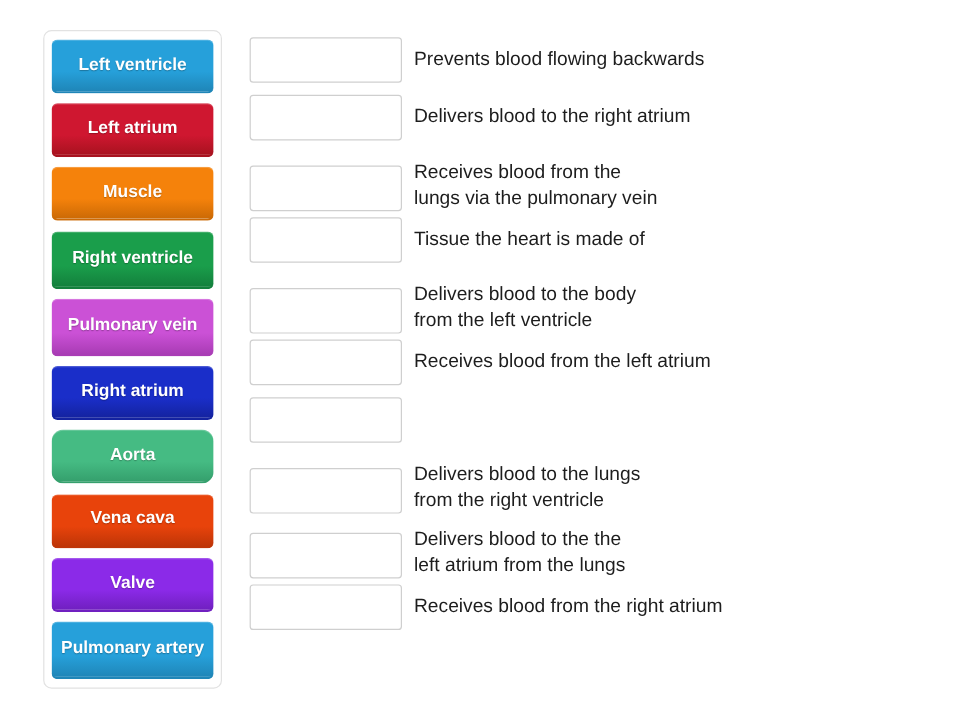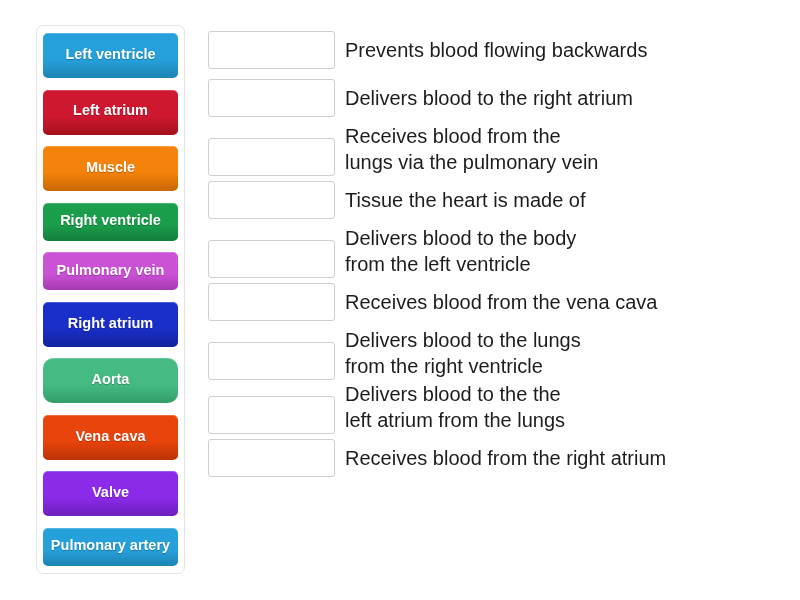--- a/index.html
+++ b/index.html
@@ -49,21 +49,21 @@
     align-items: center;
     justify-content: center;
     cursor: move;
     text-shadow: 0 1px 1px rgba(0,0,0,0.28);
     border-bottom: 2px solid rgba(0,0,0,0.22);
     box-shadow: inset 0 1px 0 rgba(255,255,255,0.22);
     padding: 2px 4px;
     user-select: none;
   }
   .tile.one-line { height: 45px; }
-  .tile.two-line { height: 38px; }
+  .tile.two-line { height: 48px; }
 
   
   .rows {
     position: absolute;
     left: 208px;
     top: 26px;
     width: 580px;
   }
 
   .row {
@@ -78,21 +78,21 @@
     width: 127px;
     height: 38px;
     border: 1px solid #cfcfcf;
     border-radius: 3px;
     background: #ffffff;
     cursor: pointer;
   }
 
   .desc {
     margin-left: 10px;
-    font-size: 20px;
+    font-size: 16px;
     line-height: 1.33;
     color: #1d1d1d;
     white-space: pre-line;
   }
 </style>
 </head>
 <body>
 
 <div id="app">
 
@@ -147,21 +147,24 @@
         <div class="dropzone"></div>
         <div class="desc">Tissue the heart is made of</div>
       </div>
       <div class="row tall">
         <div class="dropzone"></div>
         <div class="desc">Delivers blood to the body
 from the left ventricle</div>
       </div>
       <div class="row">
         <div class="dropzone"></div>
-        <div class="desc">Receives blood from the vena cava</div>
+        <div class="desc">Receives blood from the left atrium</div>
+      </div>
+      <div class="row">
+        <div class="dropzone"></div>
       </div>
       <div class="row tall">
         <div class="dropzone"></div>
         <div class="desc">Delivers blood to the lungs
 from the right ventricle</div>
       </div>
       <div class="row tall">
         <div class="dropzone"></div>
         <div class="desc">Delivers blood to the the
 left atrium from the lungs</div>

